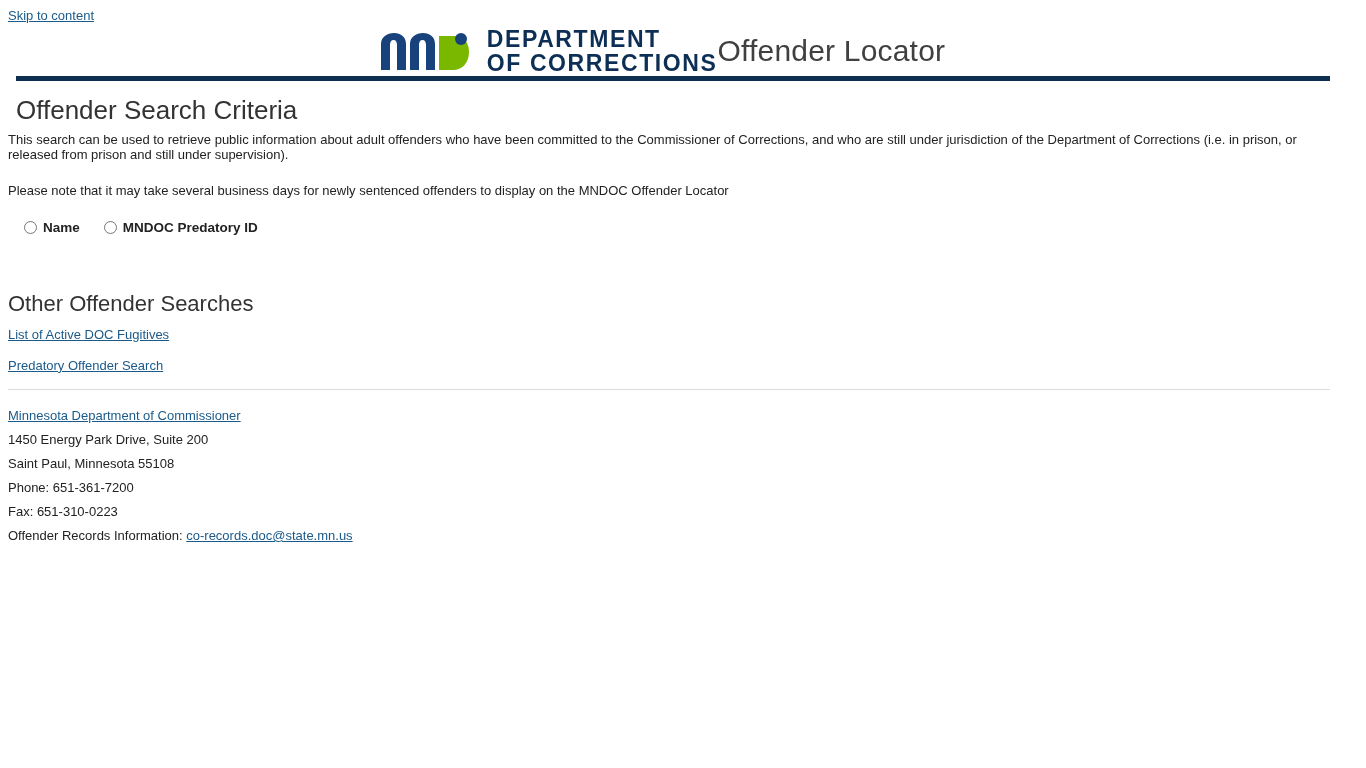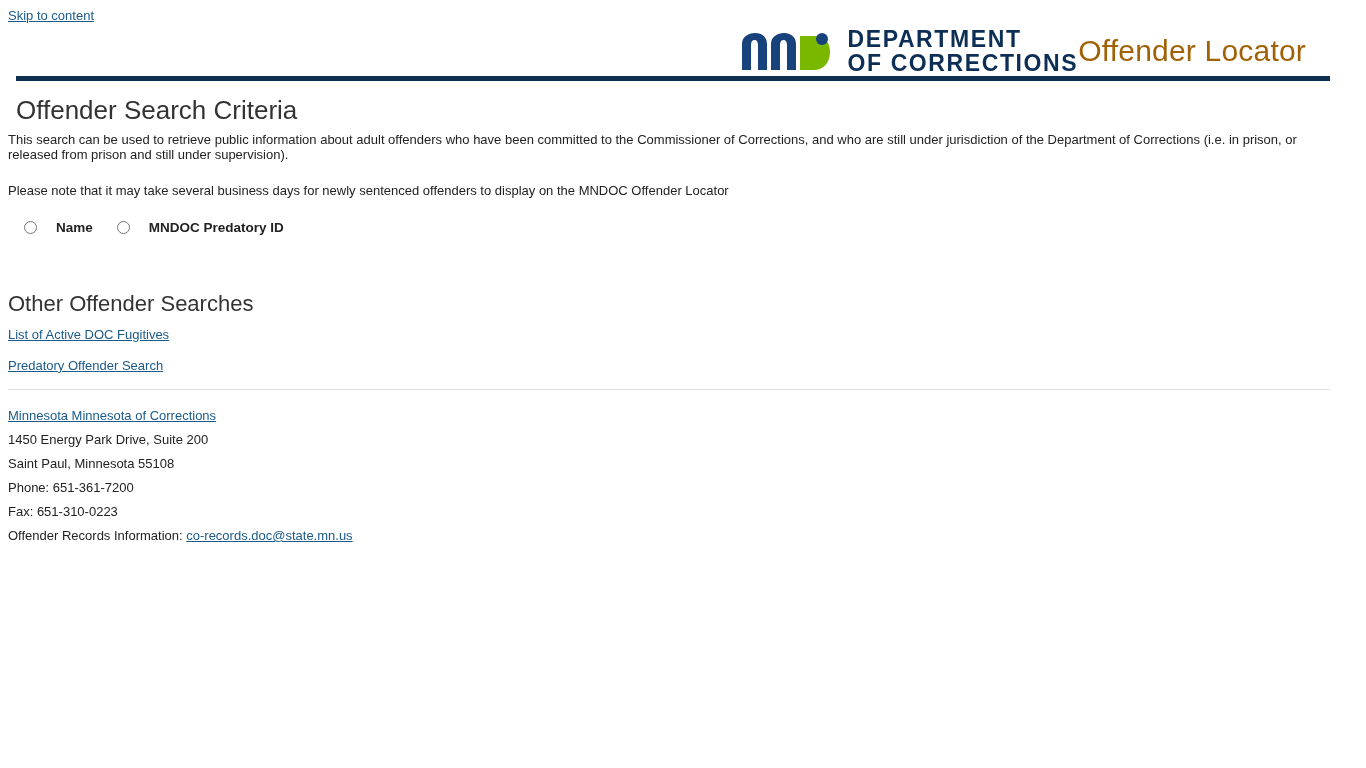--- a/index.html
+++ b/index.html
@@ -22,21 +22,21 @@
   }
   .skip-link {
     font-size: 13px;
     color: #1a5a8a;
   }
 
   
   .header {
     display: flex;
     align-items: center;
-    justify-content: flex-end;
+    justify-content: center;
     padding: 6px 40px 4px 16px;
     height: 52px;
     box-sizing: border-box;
   }
 
   .brand {
     display: flex;
     align-items: center;
     gap: 12px;
   }
@@ -54,21 +54,21 @@
     font-weight: bold;
     font-size: 23px;
     letter-spacing: 1.6px;
   }
   .dept-text .line2 {
     display: block;
   }
 
   .app-title {
     font-size: 30px;
-    color: #a16207;
+    color: #404040;
     font-weight: normal;
     letter-spacing: 0.2px;
     padding-right: 20px;
   }
 
   .header-rule {
     height: 5px;
     background: #0d3050;
     margin: 0 36px 0 16px;
   }
@@ -101,21 +101,21 @@
 
   .radio-row {
     margin: 22px 0 0 16px;
     display: flex;
     align-items: center;
     gap: 24px;
   }
   .radio-option {
     display: flex;
     align-items: center;
-    gap: 19px;
+    gap: 6px;
   }
   .radio-option input[type="radio"] {
     margin: 0;
     width: 13px;
     height: 13px;
   }
   .radio-option label {
     font-size: 13.5px;
     font-weight: bold;
     color: #222;
@@ -202,21 +202,21 @@
   <div class="other-links">
     <a href="#">List of Active DOC Fugitives</a>
     <a href="#">Predatory Offender Search</a>
   </div>
 </div>
 
 <div class="divider"></div>
 
 <div class="footer">
   <span class="footer-line">
-    <a href="#">Minnesota Minnesota of Corrections</a>
+    <a href="#">Minnesota Department of Commissioner</a>
   </span>
   <span class="footer-line">1450 Energy Park Drive, Suite 200</span>
   <span class="footer-line">Saint Paul, Minnesota 55108</span>
   <span class="footer-line">Phone: 651-361-7200</span>
   <span class="footer-line">Fax: 651-310-0223</span>
   <span class="footer-line">
     <span>Offender Records Information:</span>
     <a href="#">co-records.doc@state.mn.us</a>
   </span>
 </div>

